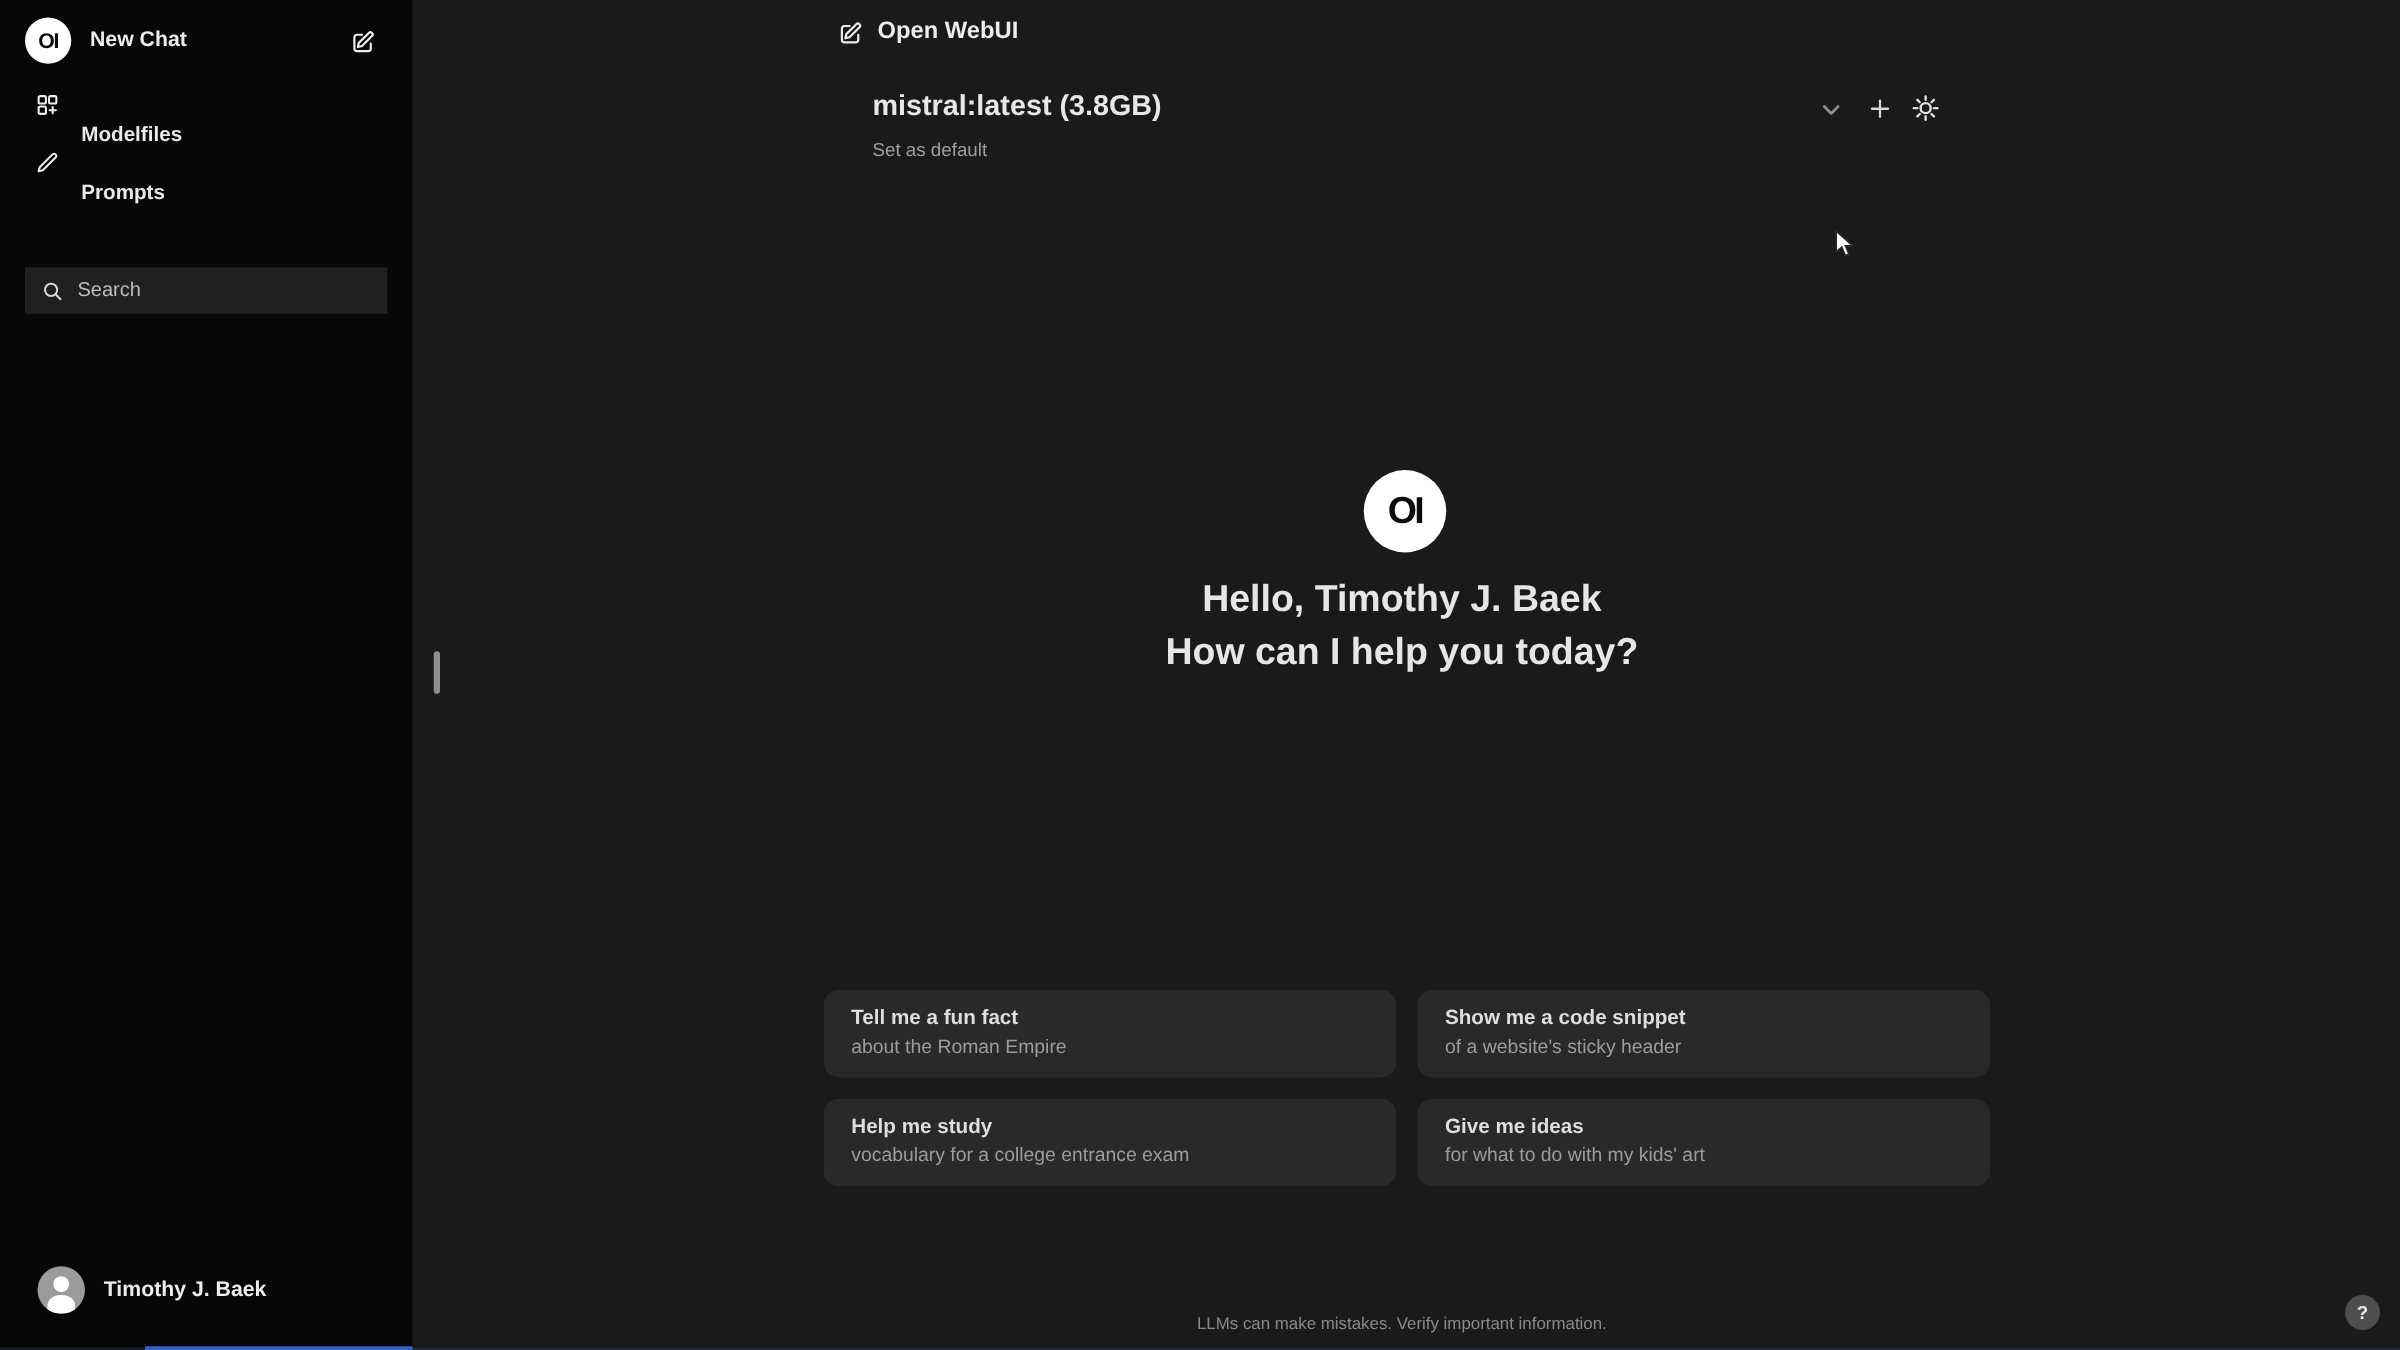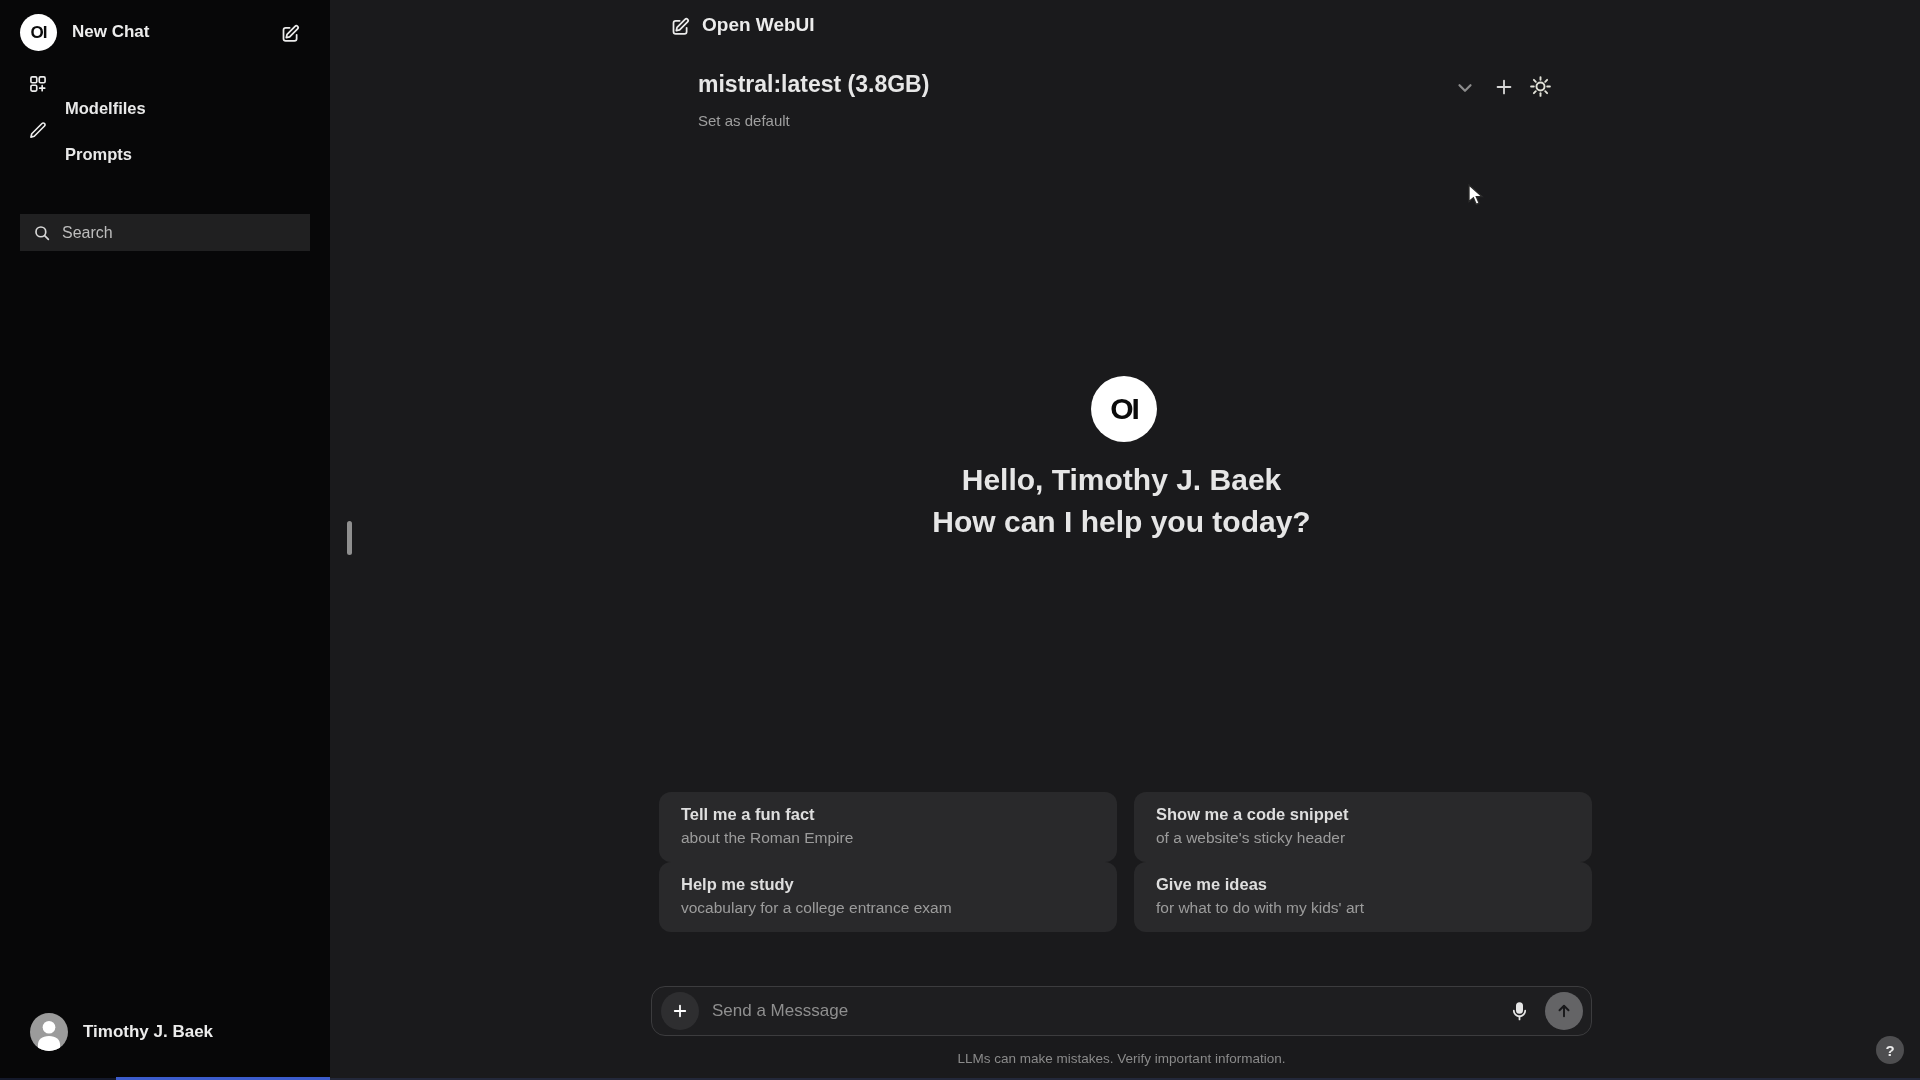--- a/index.html
+++ b/index.html
@@ -45,21 +45,21 @@
 
   
   .hero-logo { position:absolute; left:1091px; top:376px; width:66px; height:66px; border-radius:50%;
                background:#ffffff; color:#0b0b0b; display:flex; align-items:center; justify-content:center;
                font-weight:800; font-size:30px; letter-spacing:-2px; }
   .hero-text { position:absolute; left:651px; top:459px; width:941px; text-align:center;
                color:#e6e6e6; font-size:30px; font-weight:700; line-height:42px; }
 
   
   .cards { position:absolute; left:659px; top:792px; width:933px; display:grid;
-           grid-template-columns:458px 458px; gap:0 17px; }
+           grid-template-columns:458px 458px; gap:17px 17px; }
   .card { height:70px; background:#29292b; border-radius:12px; padding:13px 22px; cursor:pointer; }
   .card .t { display:block; color:#dedede; font-size:16.5px; font-weight:700; margin-bottom:5px; }
   .card .s { display:block; color:#9c9c9c; font-size:15.5px; }
 
   
   .composer { position:absolute; left:651px; top:986px; width:941px; height:50px; background:#1e1e20;
               border:1px solid #3c3c3e; border-radius:14px; }
   .attach-btn { position:absolute; left:9px; top:5px; width:38px; height:38px; border-radius:50%;
                 background:#2e2e30; display:flex; align-items:center; justify-content:center; cursor:pointer; }
   .msg-input { position:absolute; left:60px; top:0; width:730px; height:48px; background:transparent;
@@ -210,48 +210,20 @@
     <div class="card">
       <span class="t">Help me study</span>
       <span class="s">vocabulary for a college entrance exam</span>
     </div>
     <div class="card">
       <span class="t">Give me ideas</span>
       <span class="s">for what to do with my kids' art</span>
     </div>
   </div>
 
-  <div class="composer">
-    <div class="attach-btn">
-      <span>
-        <svg width="18" height="18" viewBox="0 0 24 24" fill="none" stroke="#ffffff" stroke-width="2.4" stroke-linecap="round">
-          <line x1="12" y1="5" x2="12" y2="19"></line>
-          <line x1="5" y1="12" x2="19" y2="12"></line>
-        </svg>
-      </span>
-    </div>
-    <input class="msg-input" type="text" placeholder="Send a Messsage" style="">
-    <div class="mic-btn">
-      <span>
-        <svg width="21" height="21" viewBox="0 0 24 24" fill="none" stroke="#e6e6e6" stroke-width="2" stroke-linecap="round">
-          <rect x="9" y="2.5" width="6" height="11" rx="3" fill="#e6e6e6"></rect>
-          <path d="M5.5 11a6.5 6.5 0 0 0 13 0"></path>
-          <line x1="12" y1="17.5" x2="12" y2="21"></line>
-        </svg>
-      </span>
-    </div>
-    <div class="send-btn">
-      <span>
-        <svg width="18" height="18" viewBox="0 0 24 24" fill="none" stroke="#19191b" stroke-width="2.6" stroke-linecap="round" stroke-linejoin="round">
-          <line x1="12" y1="19" x2="12" y2="6"></line>
-          <polyline points="6,11 12,5 18,11"></polyline>
-        </svg>
-      </span>
-    </div>
-  </div>
 
   <div class="disclaimer">LLMs can make mistakes. Verify important information.</div>
 
   <div class="help-btn">?</div>
 
   <div class="resize-handle"></div>
 
   <div class="progress-faint"></div>
   <div class="progress-line"></div>
 

